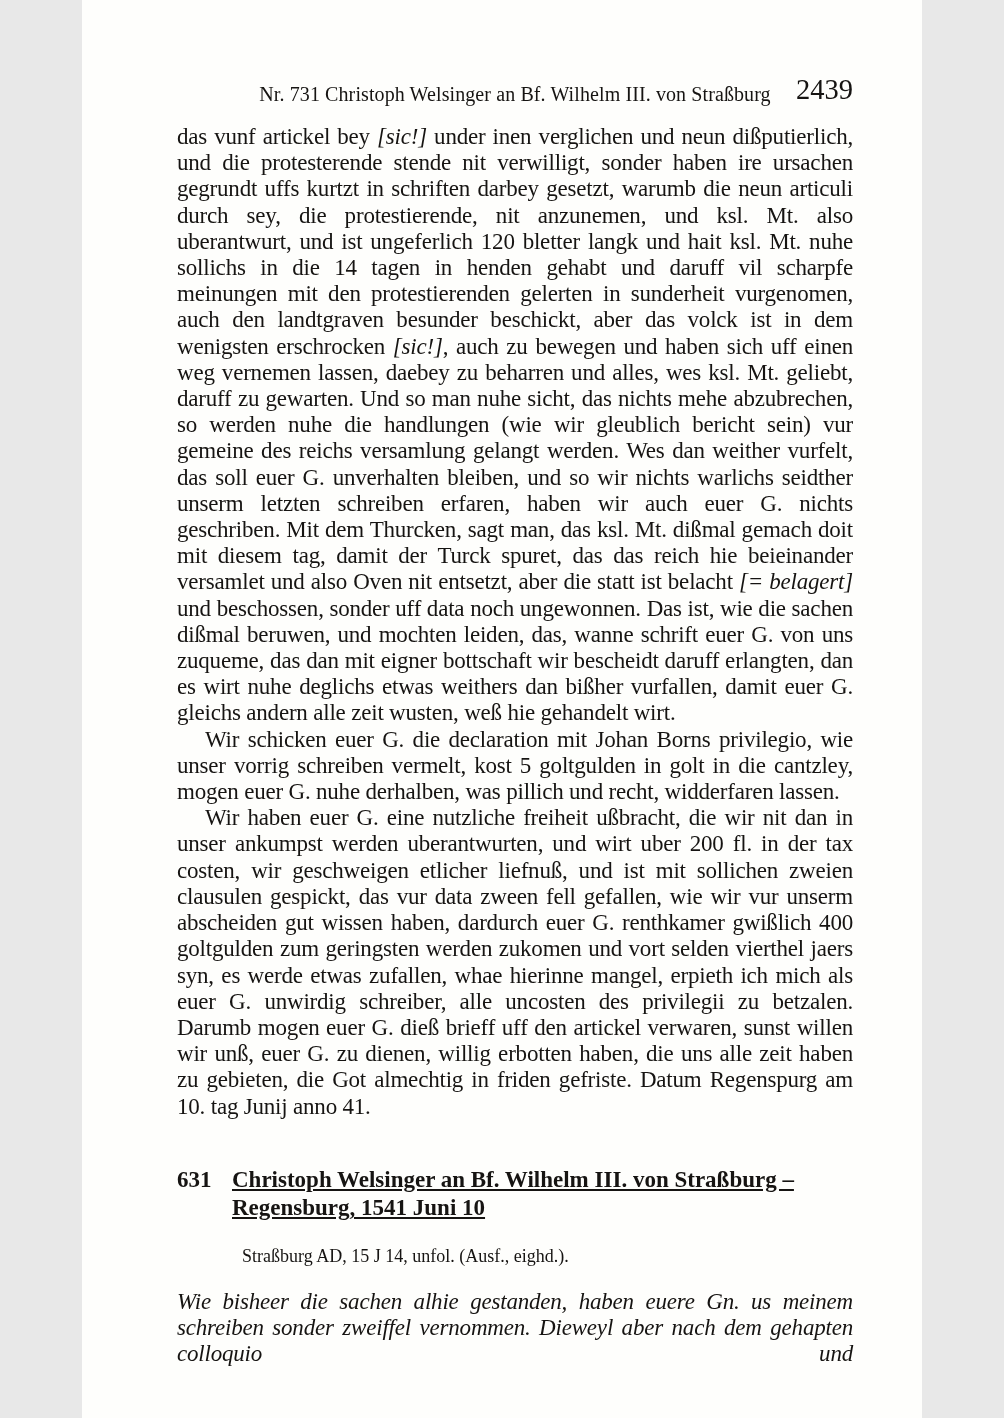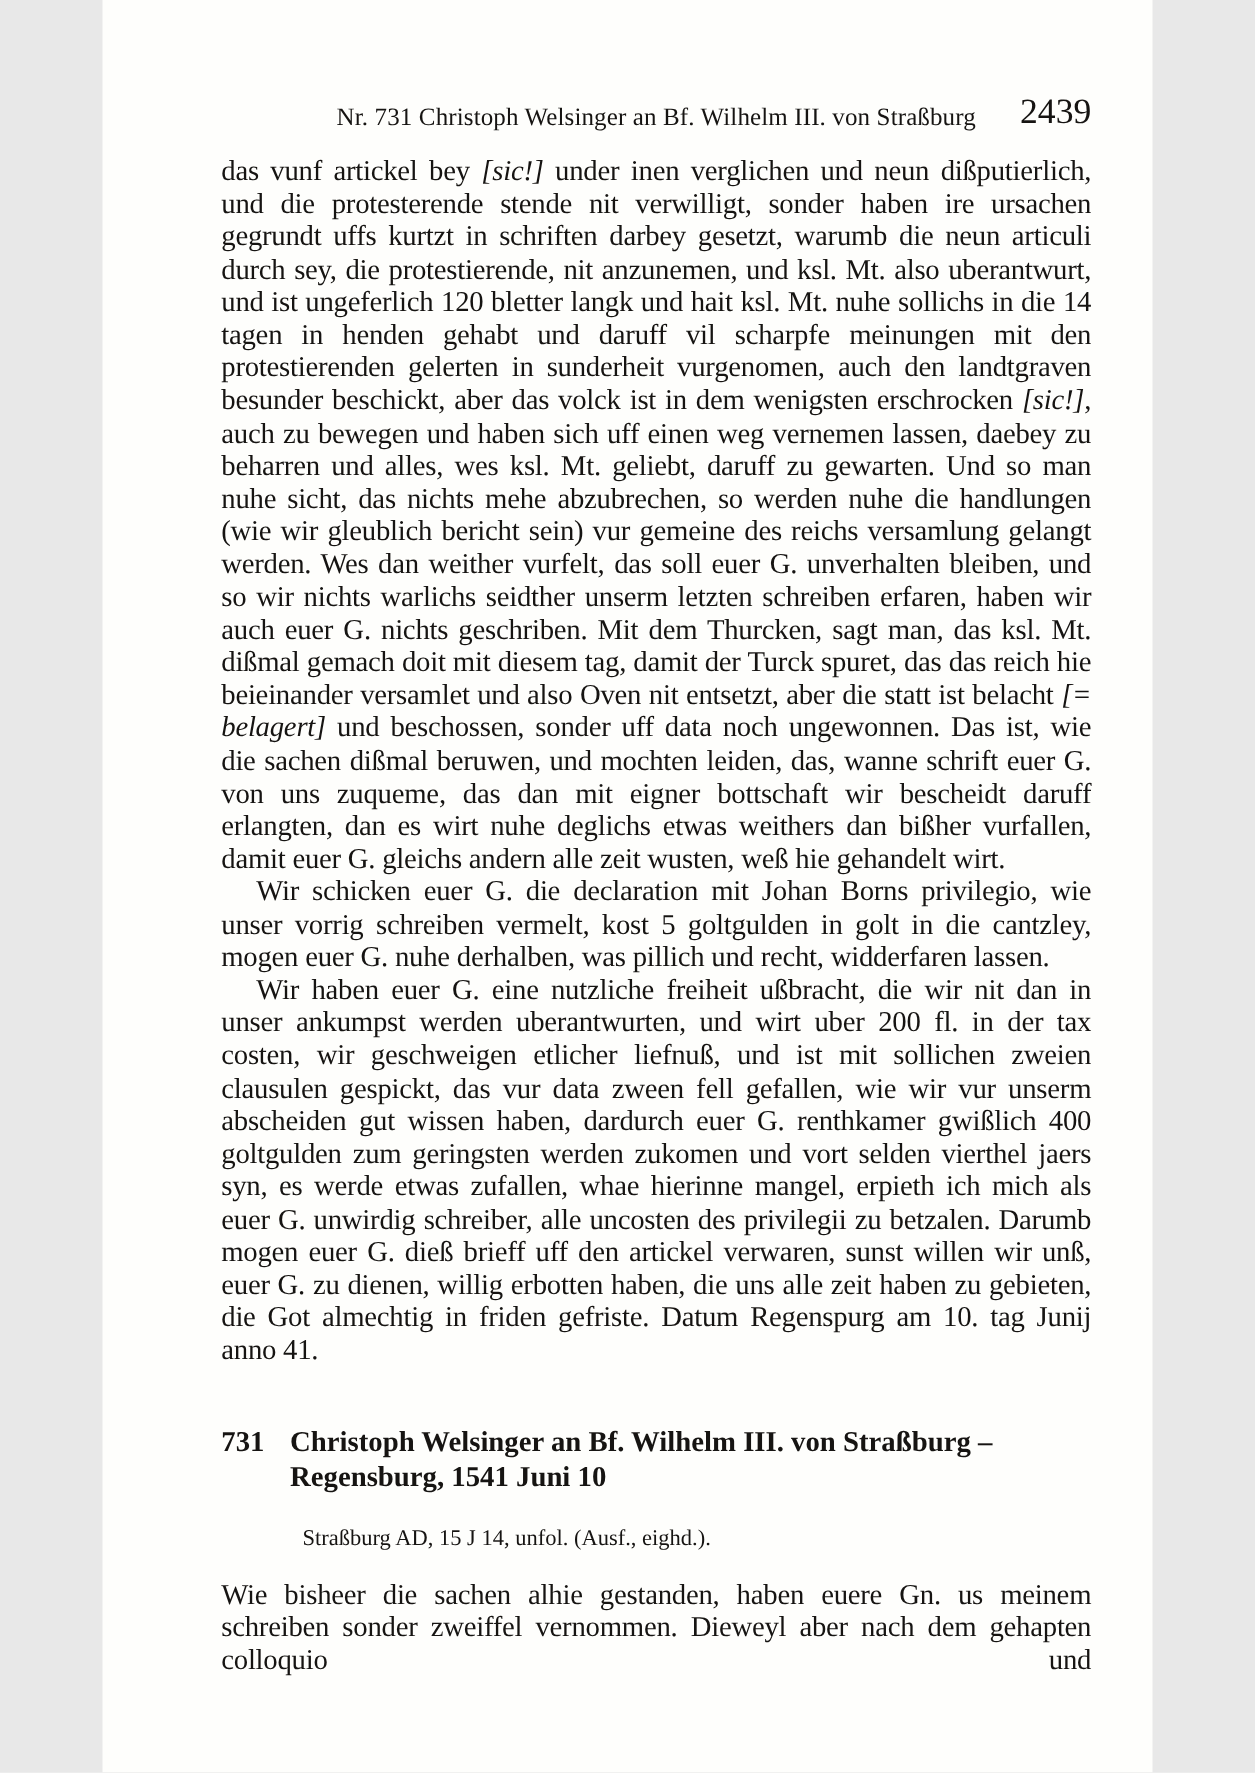--- a/index.html
+++ b/index.html
@@ -9,21 +9,21 @@
   }
   .page {
     position: relative;
     width: 840px;
     height: 1418px;
     margin: 0 auto;
     background: #fefefc;
     color: #161412;
     font-family: "Liberation Serif", "DejaVu Serif", serif;
     box-sizing: border-box;
-    padding: 78px 49px 0 95px;
+    padding: 78px 69px 0 95px;
     overflow: hidden;
   }
   .running-head {
     position: relative;
     height: 32px;
     margin-bottom: 14px;
   }
   .running-title {
     position: absolute;
     left: 0;
@@ -64,54 +64,56 @@
     font-weight: bold;
     font-size: 23px;
     line-height: 28.5px;
   }
   .entry-number {
     flex: 0 0 55px;
   }
   .entry-title {
     flex: 1;
     max-width: 732px;
+    text-decoration: underline;
   }
   .source-note {
     margin-top: 20px;
     margin-left: 65px;
     font-size: 18px;
     line-height: 26px;
   }
   .opening-para {
     margin: 20px 0 0 0;
     font-size: 23px;
     line-height: 26.2px;
     text-align: justify;
     text-align-last: justify;
     letter-spacing: -0.2px;
+    font-style: italic;
   }
 </style>
 </head>
 <body>
 
 <div class="page">
 
   <div class="running-head">
     <div class="running-title">Nr. 731 Christoph Welsinger an Bf. Wilhelm III. von Straßburg</div>
     <div class="page-number">2439</div>
   </div>
 
   <div class="letter-body">
       <p class=""><span>das vunf artickel bey </span><em>[sic!]</em><span> under inen verglichen und neun dißputierlich, und die protesterende stende nit verwilligt, sonder haben ire ursachen gegrundt uffs kurtzt in schriften darbey gesetzt, warumb die neun articuli durch sey, die protestierende, nit anzunemen, und ksl. Mt. also uberantwurt, und ist ungeferlich 120 bletter langk und hait ksl. Mt. nuhe sollichs in die 14 tagen in henden gehabt und daruff vil scharpfe meinungen mit den protestierenden gelerten in sunderheit vurgenomen, auch den landtgraven besunder beschickt, aber das volck ist in dem wenigsten erschrocken </span><em>[sic!]</em><span>, auch zu bewegen und haben sich uff einen weg vernemen lassen, daebey zu beharren und alles, wes ksl. Mt. geliebt, daruff zu gewarten. Und so man nuhe sicht, das nichts mehe abzubrechen, so werden nuhe die handlungen (wie wir gleublich bericht sein) vur gemeine des reichs versamlung gelangt werden. Wes dan weither vurfelt, das soll euer G. unverhalten bleiben, und so wir nichts warlichs seidther unserm letzten schreiben erfaren, haben wir auch euer G. nichts geschriben. Mit dem Thurcken, sagt man, das ksl. Mt. dißmal gemach doit mit diesem tag, damit der Turck spuret, das das reich hie beieinander versamlet und also Oven nit entsetzt, aber die statt ist belacht </span><em>[= belagert]</em><span> und beschossen, sonder uff data noch ungewonnen. Das ist, wie die sachen dißmal beruwen, und mochten leiden, das, wanne schrift euer G. von uns zuqueme, das dan mit eigner bottschaft wir bescheidt daruff erlangten, dan es wirt nuhe deglichs etwas weithers dan bißher vurfallen, damit euer G. gleichs andern alle zeit wusten, weß hie gehandelt wirt.</span></p>
       <p class="indent"><span>Wir schicken euer G. die declaration mit Johan Borns privilegio, wie unser vorrig schreiben vermelt, kost 5 goltgulden in golt in die cantzley, mogen euer G. nuhe derhalben, was pillich und recht, widderfaren lassen.</span></p>
       <p class="indent"><span>Wir haben euer G. eine nutzliche freiheit ußbracht, die wir nit dan in unser ankumpst werden uberantwurten, und wirt uber 200 fl. in der tax costen, wir geschweigen etlicher liefnuß, und ist mit sollichen zweien clausulen gespickt, das vur data zween fell gefallen, wie wir vur unserm abscheiden gut wissen haben, dardurch euer G. renthkamer gwißlich 400 goltgulden zum geringsten werden zukomen und vort selden vierthel jaers syn, es werde etwas zufallen, whae hierinne mangel, erpieth ich mich als euer G. unwirdig schreiber, alle uncosten des privilegii zu betzalen. Darumb mogen euer G. dieß brieff uff den artickel verwaren, sunst willen wir unß, euer G. zu dienen, willig erbotten haben, die uns alle zeit haben zu gebieten, die Got almechtig in friden gefriste. Datum Regenspurg am 10. tag Junij anno 41.</span></p>
     </div>
 
   <div class="entry">
     <div class="entry-heading">
-      <div class="entry-number">731</div>
+      <div class="entry-number">631</div>
       <div class="entry-title">Christoph Welsinger an Bf. Wilhelm III. von Straßburg – Regensburg, 1541 Juni 10</div>
     </div>
     <div class="source-note">Straßburg AD, 15 J 14, unfol. (Ausf., eighd.).</div>
     <p class="opening-para">Wie bisheer die sachen alhie gestanden, haben euere Gn. us meinem schreiben sonder zweiffel vernommen. Dieweyl aber nach dem gehapten colloquio und</p>
   </div>
 
 </div>
 
 </body></html>

